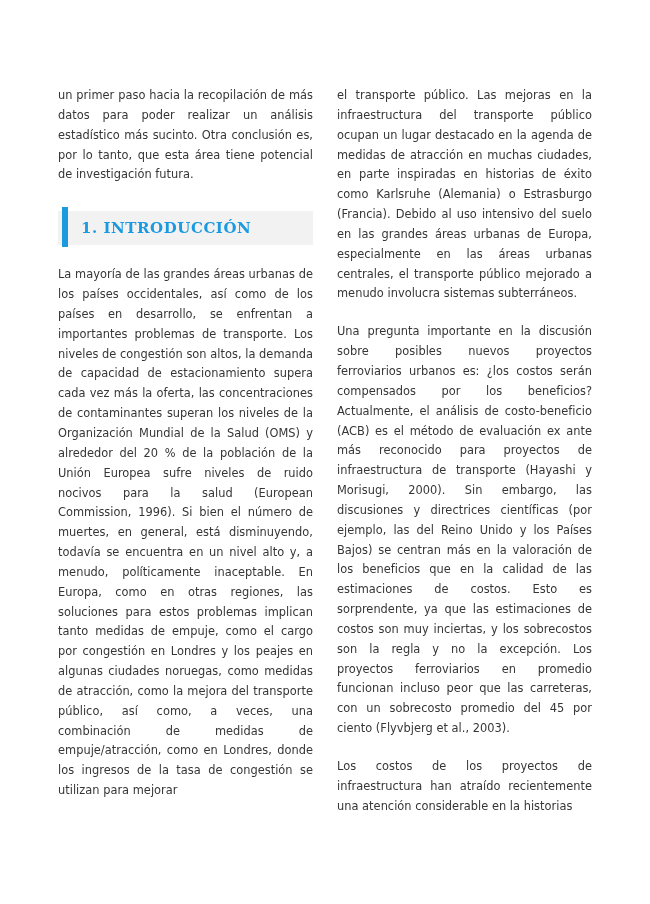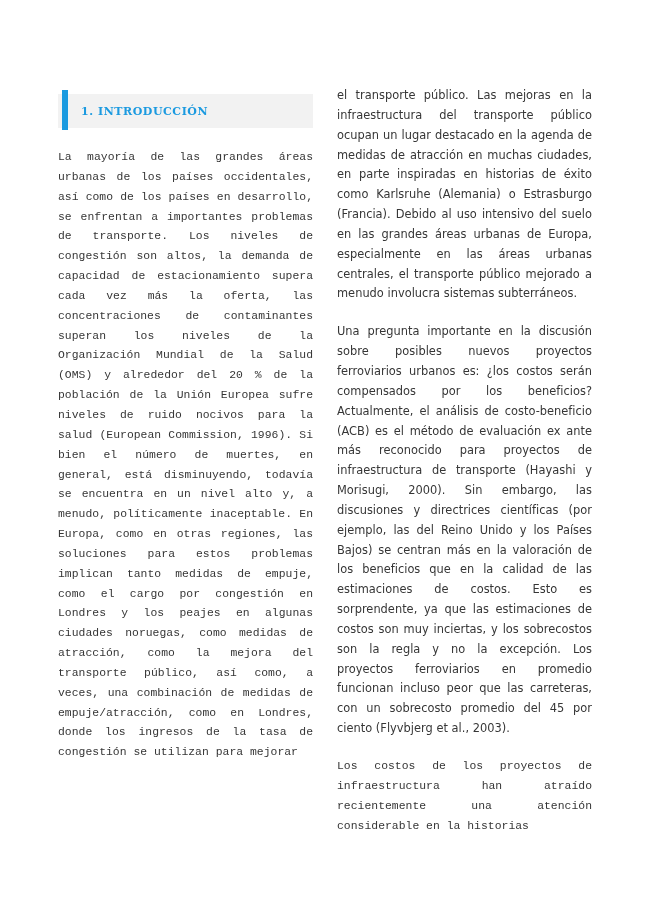--- a/index.html
+++ b/index.html
@@ -41,21 +41,20 @@
     line-height: 19.85px;
     color: #363636;
     text-align: justify;
     text-justify: inter-word;
     letter-spacing: 0.02px;
     word-spacing: 0px;
     hyphens: none;
   }
   p.body-par:last-child {
     margin-bottom: 0;
-    font-family: Liberation Mono, monospace;
   }
   .section-heading {
     position: relative;
     background: #f2f2f2;
     height: 34px;
     margin: 8px 0 20px 0;
     display: flex;
     align-items: center;
     box-sizing: border-box;
   }
@@ -64,35 +63,36 @@
     left: 4px;
     top: -4px;
     width: 6px;
     height: 40px;
     background: #1b9ae0;
   }
   .section-heading .heading-text {
     margin-left: 23px;
     font-family: "DejaVu Serif", serif;
     font-weight: bold;
-    font-size: 11px;
+    font-size: 15px;
     letter-spacing: 0.55px;
     color: #1b9ae0;
     white-space: nowrap;
   }
 </style>
 </head>
 <body>
 
 <div class="page">
 
   <div class="columns">
 
     <div class="col">
 
+      <p class="body-par">un primer paso hacia la recopilación de más datos para poder realizar un análisis estadístico más sucinto. Otra conclusión es, por lo tanto, que esta área tiene potencial de investigación futura.</p>
 
       <div class="section-heading">
         <span class="accent-bar"></span>
         <span class="heading-text">1. INTRODUCCIÓN</span>
       </div>
 
       <p class="body-par">La mayoría de las grandes áreas urbanas de los países occidentales, así como de los países en desarrollo, se enfrentan a importantes problemas de transporte. Los niveles de congestión son altos, la demanda de capacidad de estacionamiento supera cada vez más la oferta, las concentraciones de contaminantes superan los niveles de la Organización Mundial de la Salud (OMS) y alrededor del 20 % de la población de la Unión Europea sufre niveles de ruido nocivos para la salud (European Commission, 1996). Si bien el número de muertes, en general, está disminuyendo, todavía se encuentra en un nivel alto y, a menudo, políticamente inaceptable. En Europa, como en otras regiones, las soluciones para estos problemas implican tanto medidas de empuje, como el cargo por congestión en Londres y los peajes en algunas ciudades noruegas, como medidas de atracción, como la mejora del transporte público, así como, a veces, una combinación de medidas de empuje/atracción, como en Londres, donde los ingresos de la tasa de congestión se utilizan para mejorar</p>
 
     </div>
 

